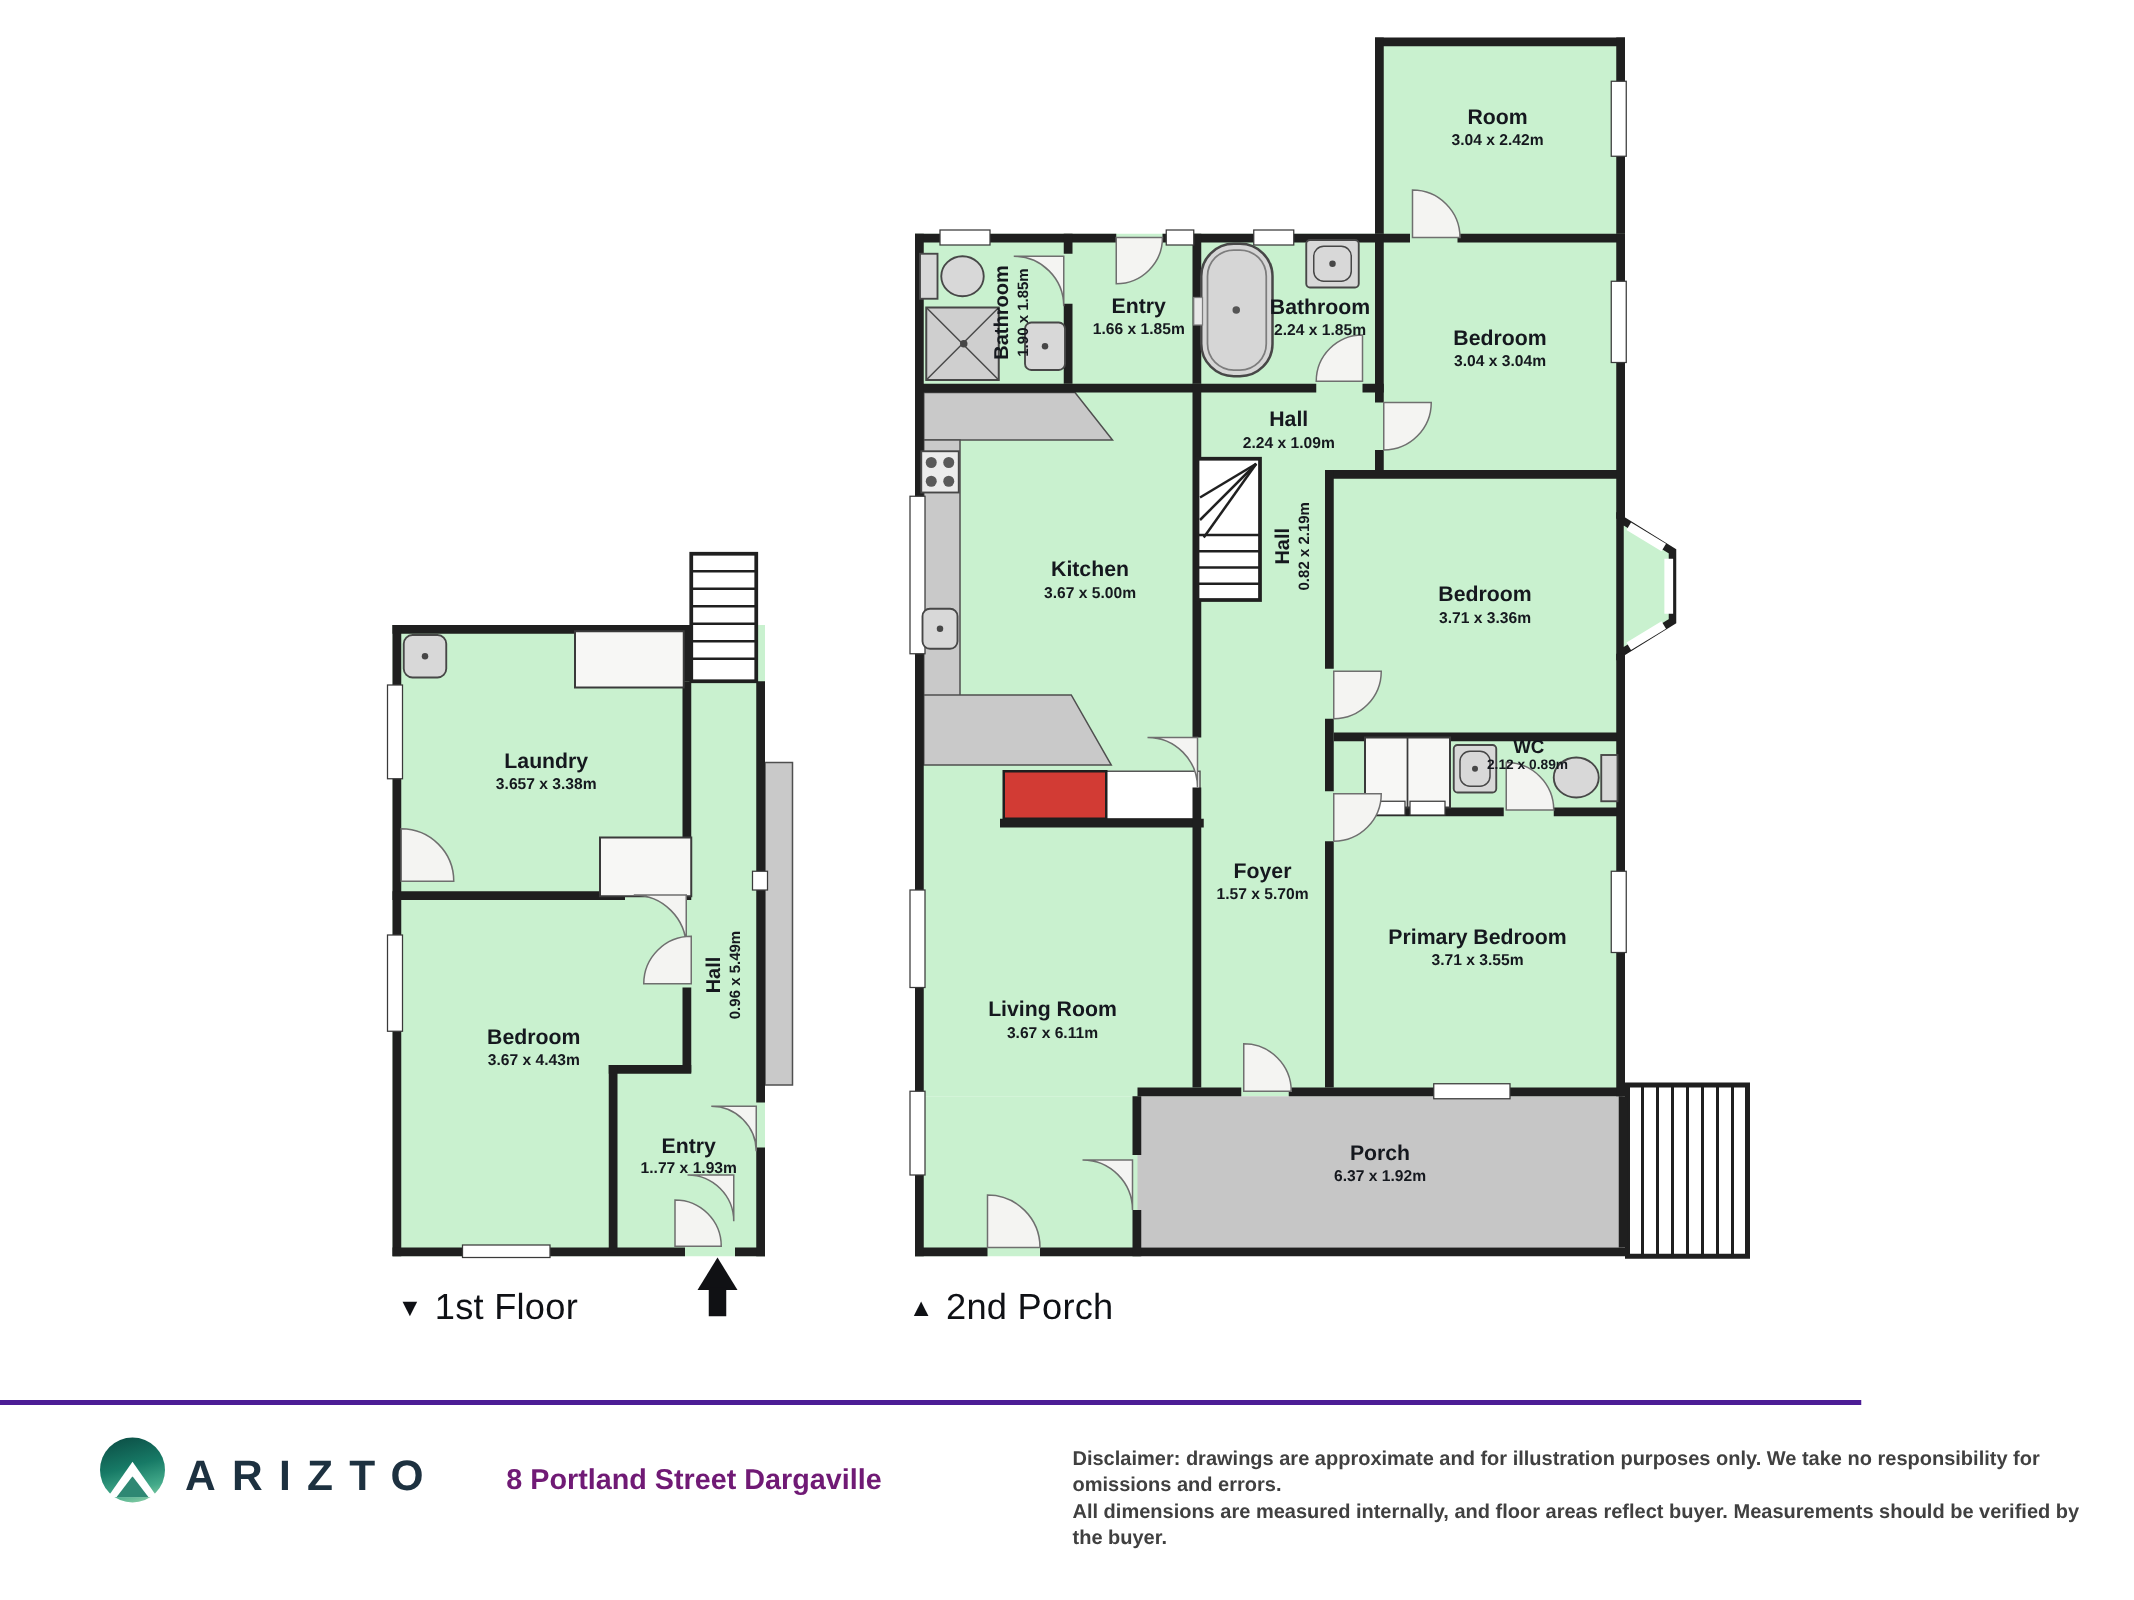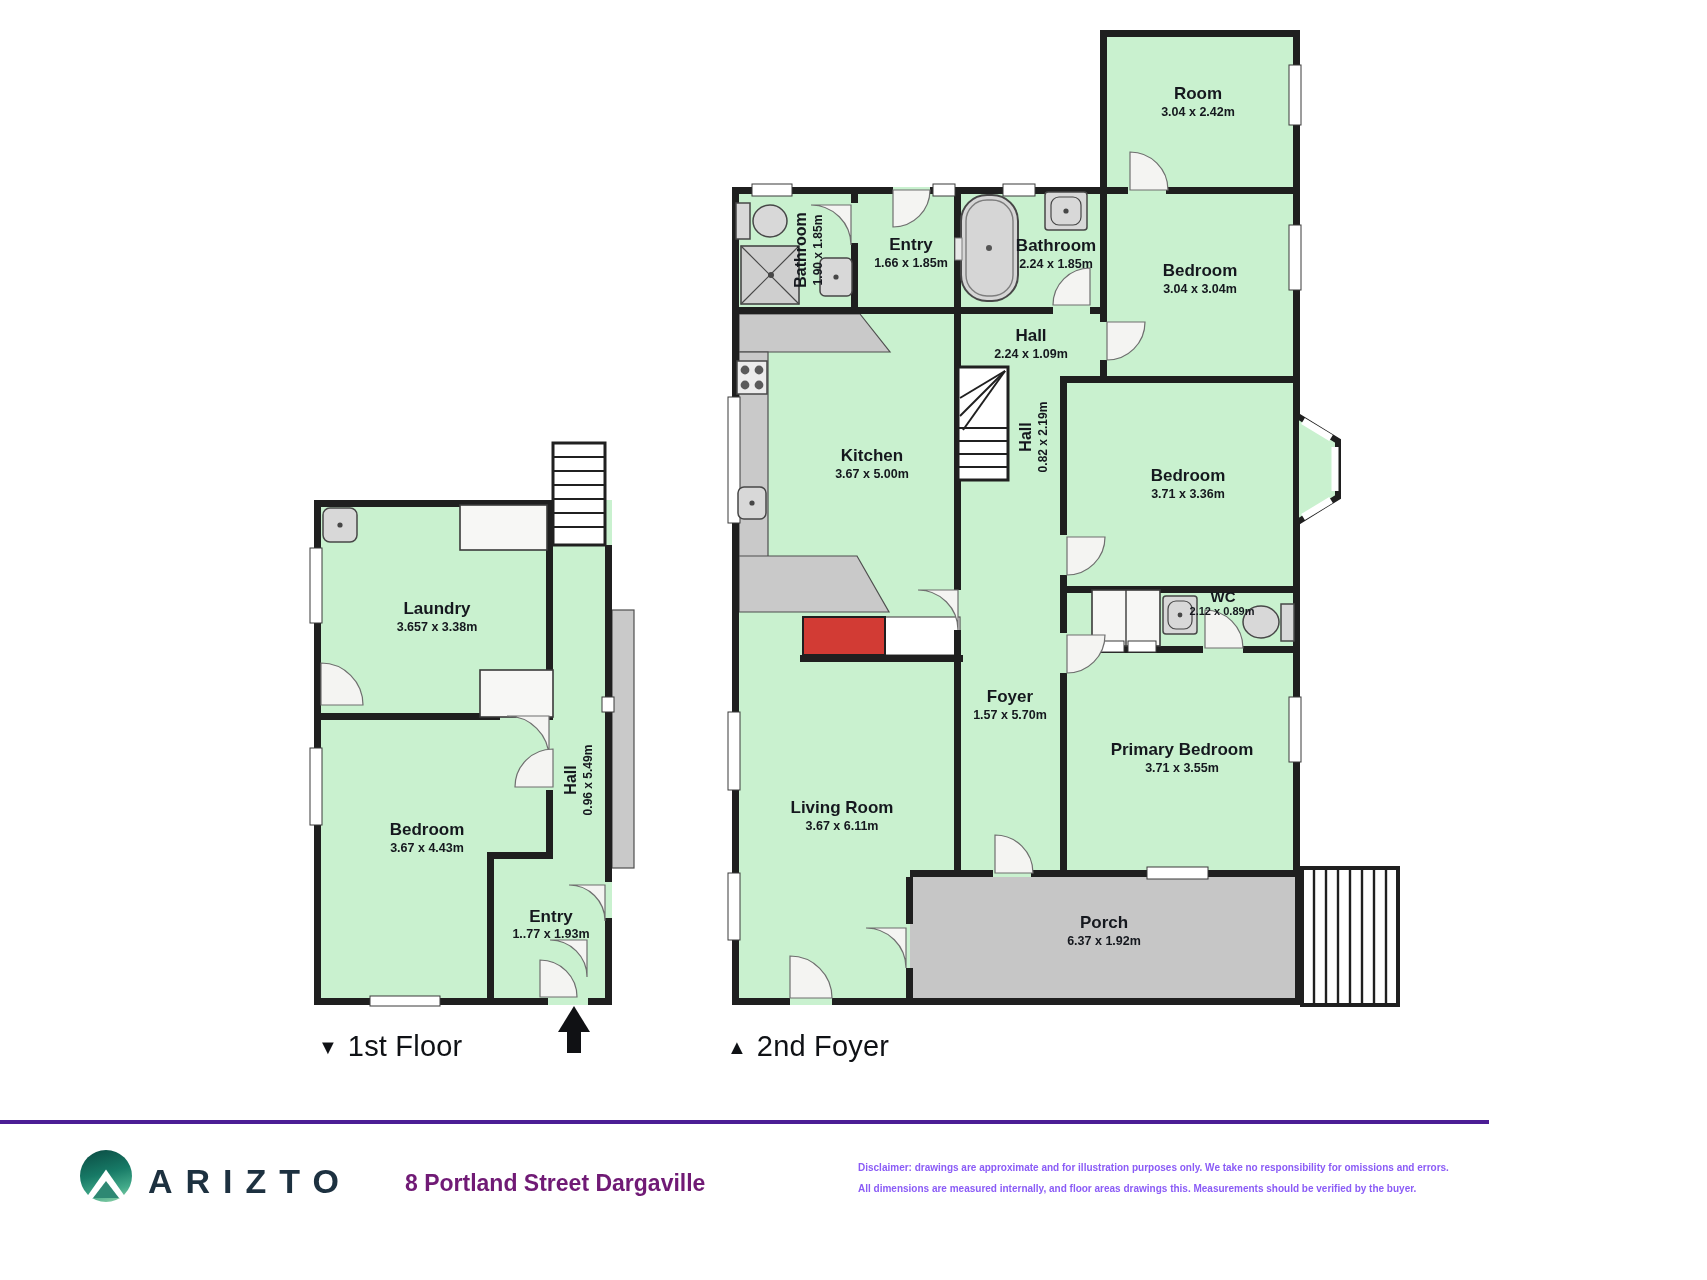--- a/index.html
+++ b/index.html
@@ -28,22 +28,22 @@
   #footer{position:absolute;left:0;top:1120px;width:1489px;height:160px;border-top:4px solid #4c1d95;}
   #logo-circle{position:absolute;left:80px;top:26px;width:52px;height:52px;border-radius:50%;
       background:linear-gradient(165deg,#0c4f46 5%,#177a66 45%,#43aa8a 75%,#9fd9ae 100%);}
   #logo-mountain{position:absolute;left:6px;top:17px;width:40px;height:31px;background:#ffffff;
       clip-path:polygon(50% 8%,100% 100%,0% 100%);}
   #logo-mountain-inner{position:absolute;left:13px;top:31px;width:26px;height:17px;background:#2e8873;
       clip-path:polygon(50% 0%,100% 100%,0% 100%);}
   #brand-text{position:absolute;left:148px;top:38px;font-size:34px;font-weight:700;
       letter-spacing:13px;color:#1d3140;}
   #address{position:absolute;left:405px;top:46px;font-size:23px;font-weight:700;color:#701a75;}
-  #disclaimer{position:absolute;left:858px;top:33px;width:820px;font-size:10px;font-weight:600;
-      color:#8b5cf6;line-height:21px;}
+  #disclaimer{position:absolute;left:858px;top:33px;width:820px;font-size:16px;font-weight:600;
+      color:#404040;line-height:21px;}
 </style>
 </head>
 <body>
 
 <div id="canvas">
 
 <svg width="1707" height="1115">
 
   <g>
     <rect class="room" x="314" y="500" width="298" height="505"></rect>
@@ -310,30 +310,30 @@
   </g>
 </svg>
 
 
 <div class="floor-label" style="left:318px;top:1030px;">
   <span class="marker">▼</span>
   <span class="txt">1st Floor</span>
 </div>
 <div class="floor-label" style="left:727px;top:1030px;">
   <span class="marker">▲</span>
-  <span class="txt">2nd Foyer</span>
+  <span class="txt">2nd Porch</span>
 </div>
 
 
 <div id="footer">
   <div id="logo-circle">
     <div id="logo-mountain"></div>
     <div id="logo-mountain-inner"></div>
   </div>
   <div id="brand-text">ARIZTO</div>
   <div id="address">8 Portland Street Dargaville</div>
   <div id="disclaimer">
     <div>Disclaimer: drawings are approximate and for illustration purposes only. We take no responsibility for omissions and errors.</div>
-    <div>All dimensions are measured internally, and floor areas drawings this. Measurements should be verified by the buyer.</div>
+    <div>All dimensions are measured internally, and floor areas reflect buyer. Measurements should be verified by the buyer.</div>
   </div>
 </div>
 
 </div>
 
 </body></html>

